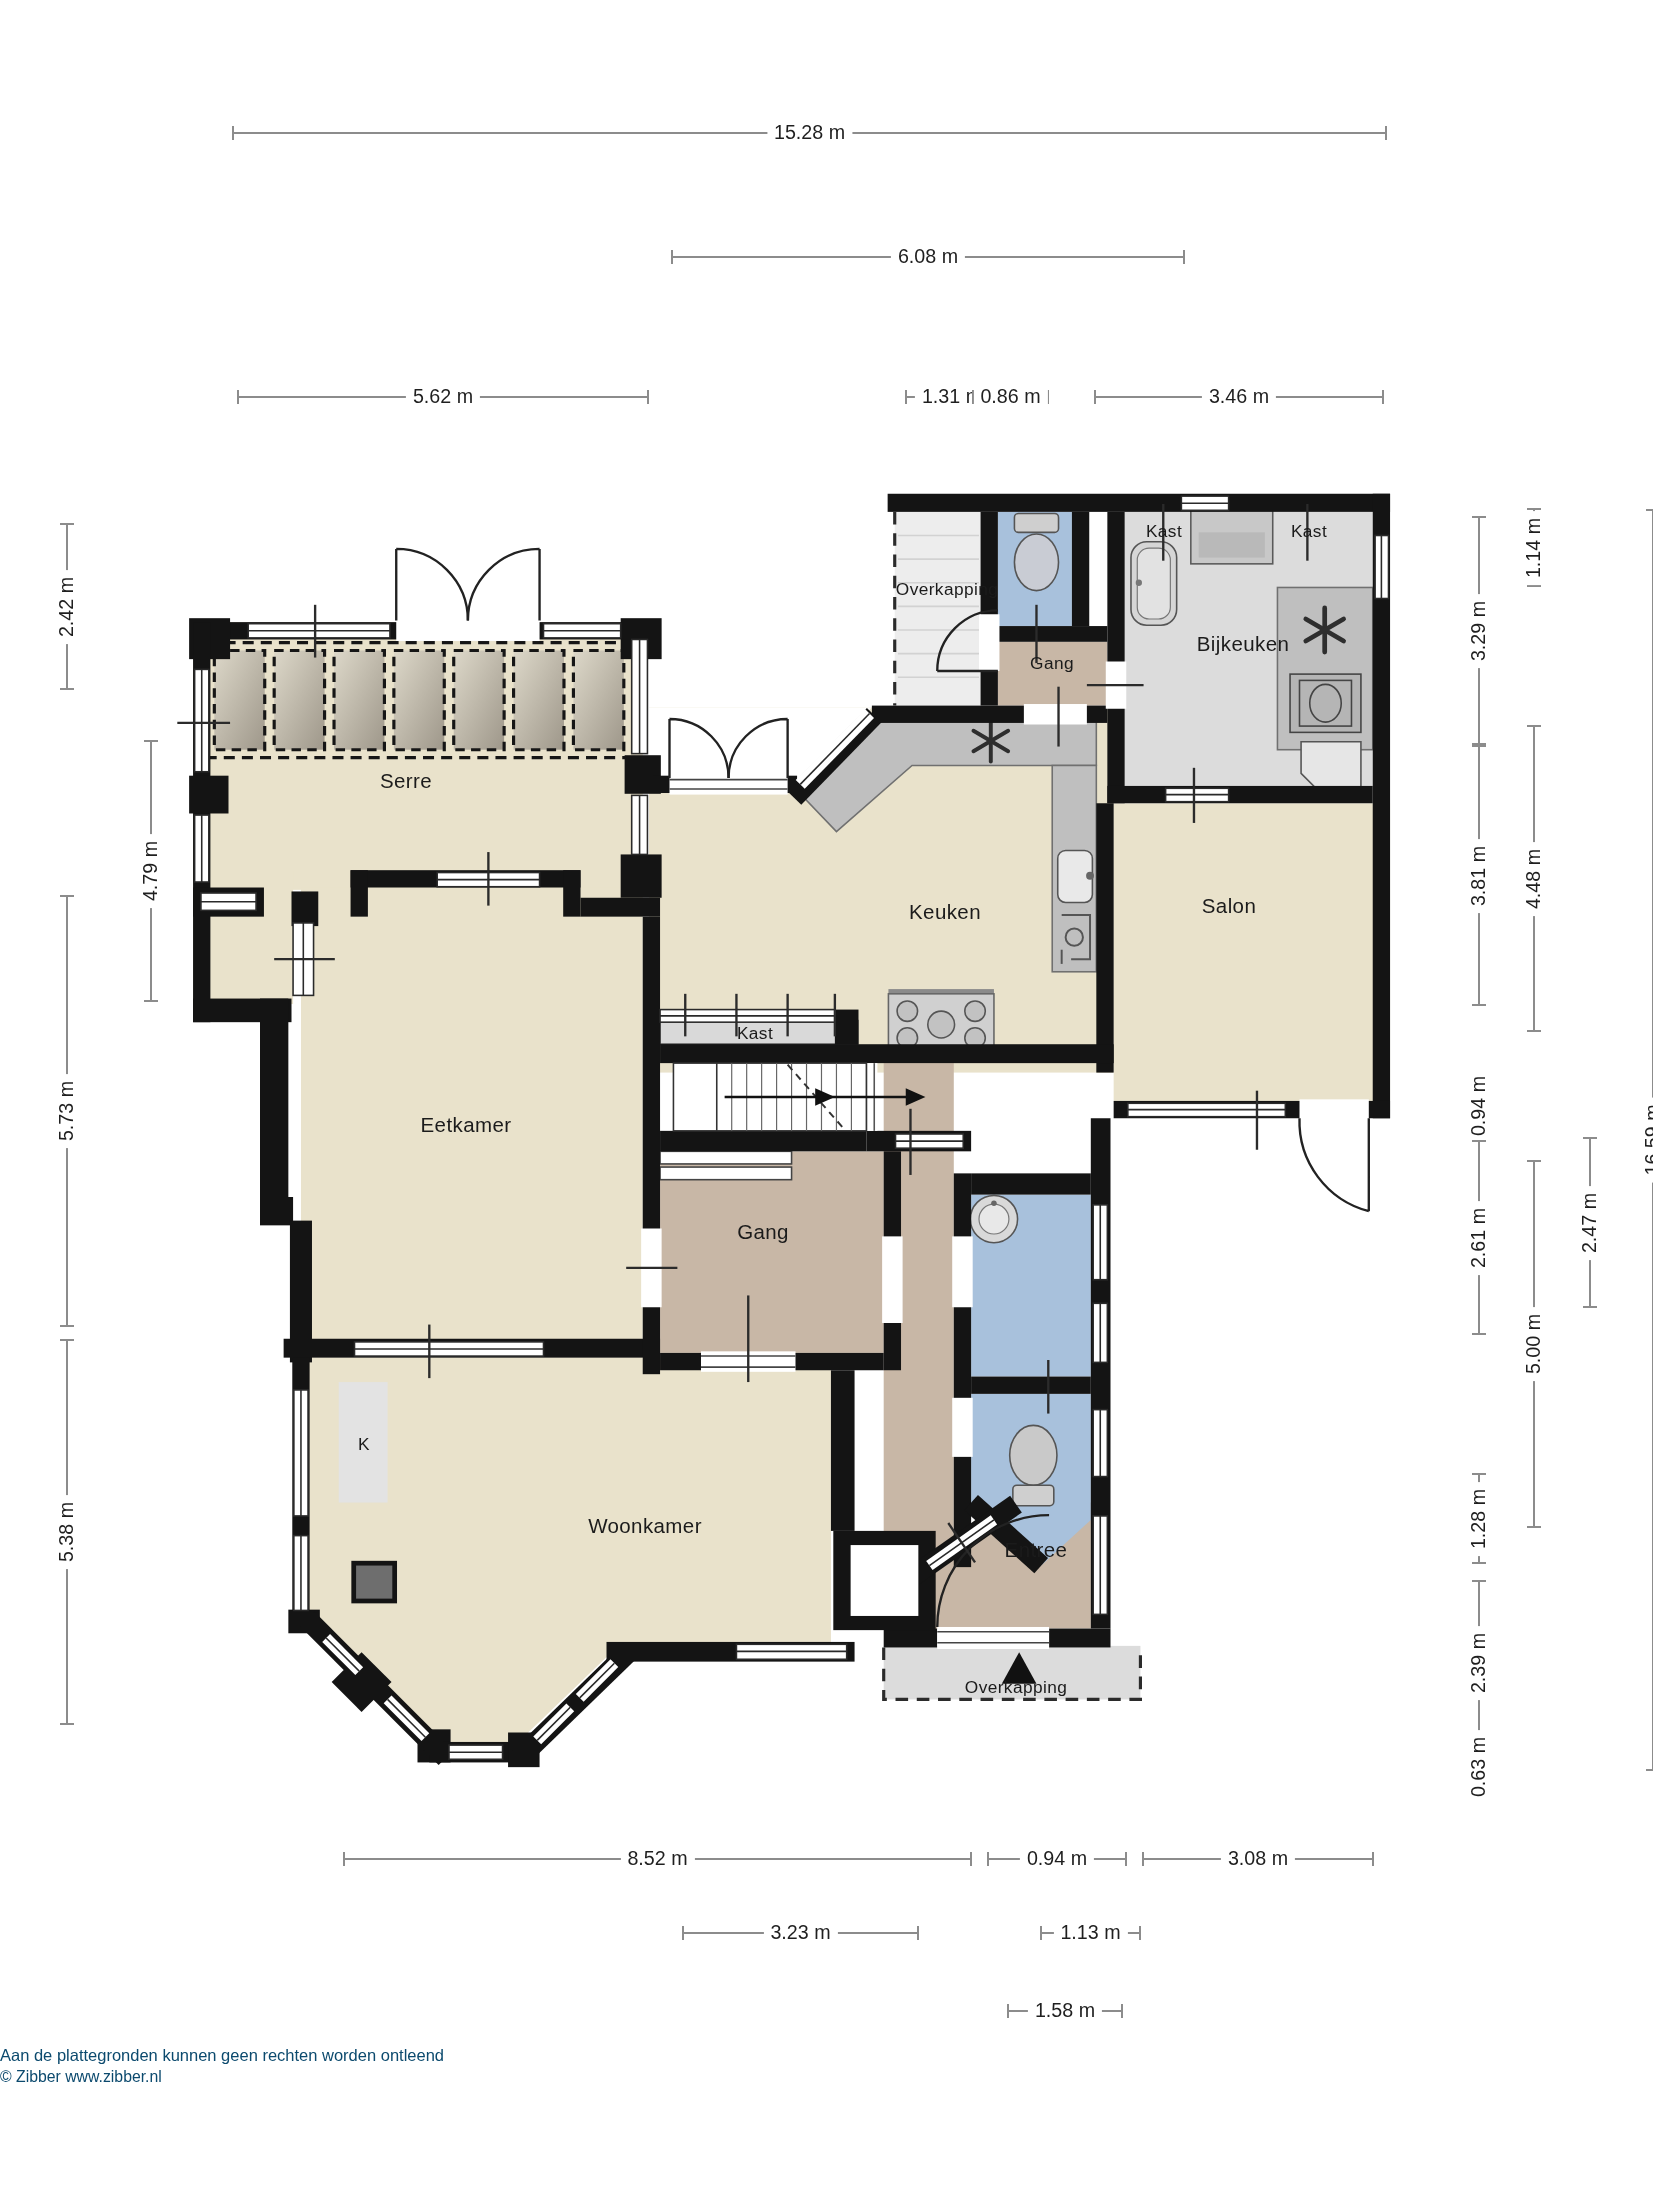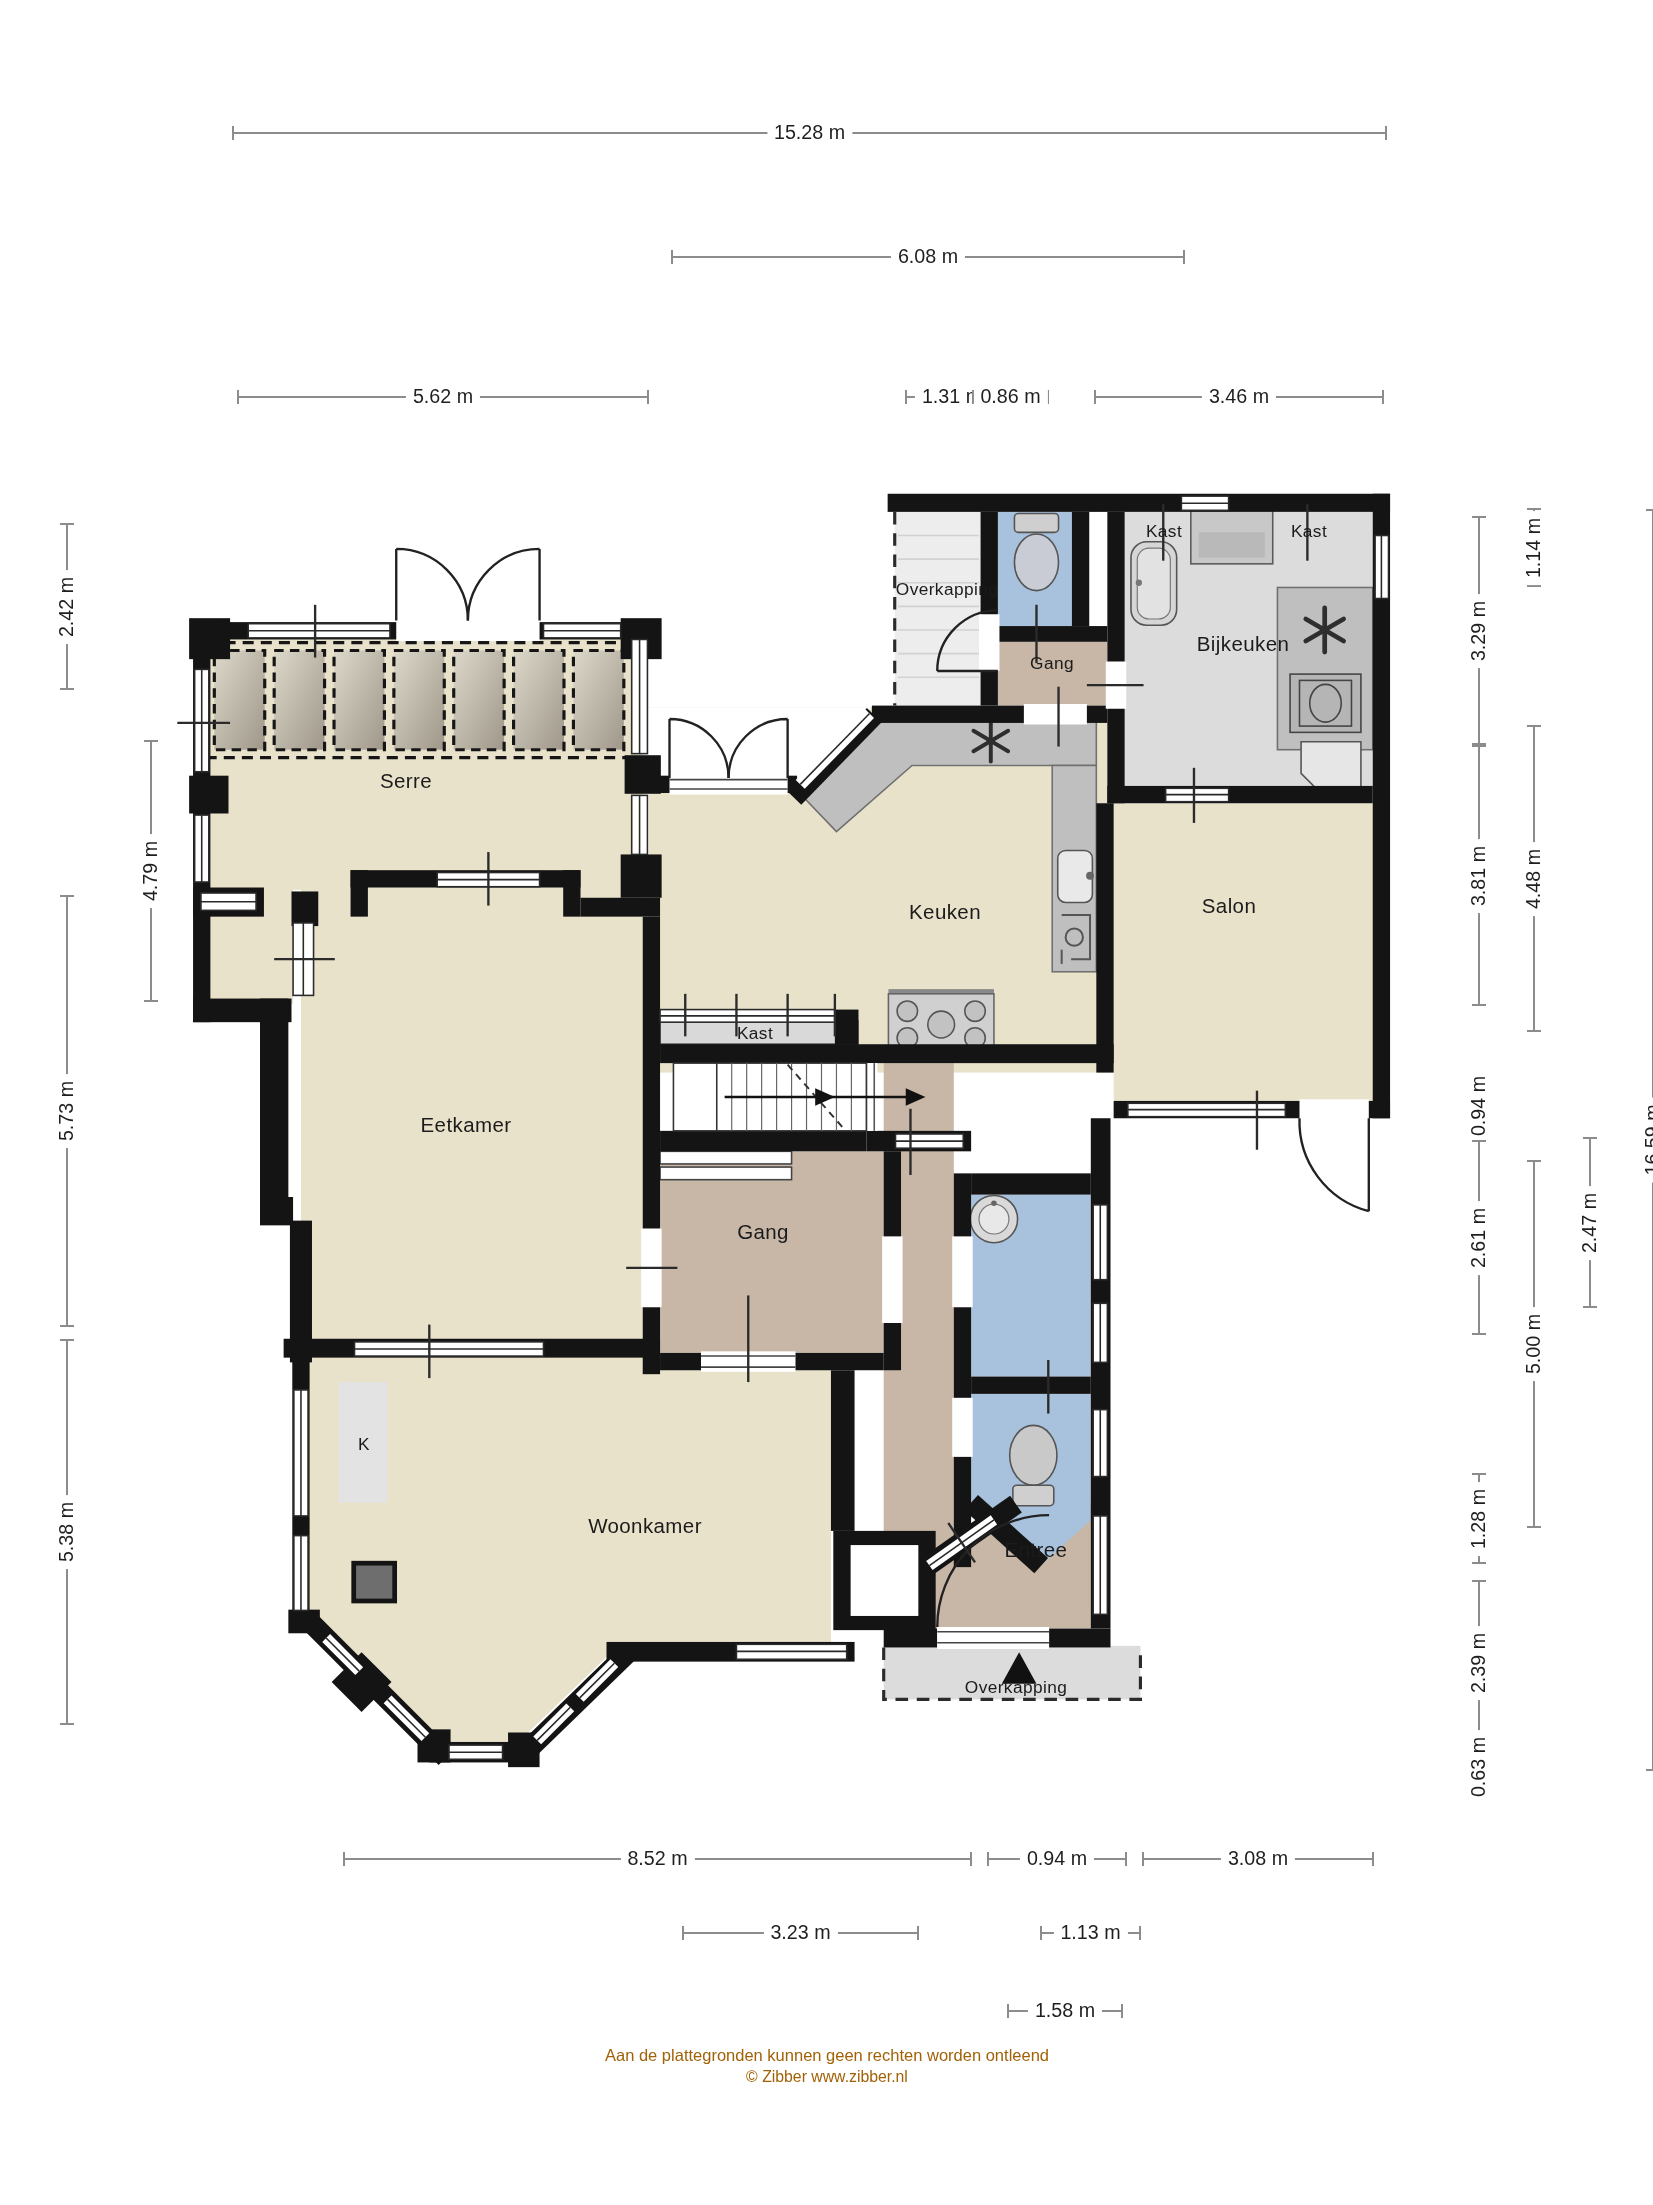--- a/index.html
+++ b/index.html
@@ -20,21 +20,21 @@
   .dim.h{height:14px;}
   .dim.h .ln{left:0;right:0;top:6.3px;height:1.6px;}
   .dim.h .tk{position:absolute;width:1.6px;height:14px;top:0;background:#8c8c8c;}
   .dim.h .tk.l{left:0}.dim.h .tk.r{right:0}
   .dim.v{width:14px;}
   .dim.v .ln{top:0;bottom:0;left:6.3px;width:1.6px;}
   .dim.v .tk{position:absolute;height:1.6px;width:14px;left:0;background:#8c8c8c;}
   .dim.v .tk.l{top:0}.dim.v .tk.r{bottom:0}
   .dim.v b{transform:translate(-50%,-50%) rotate(-90deg);}
   
-  .footer{position:absolute;left:0;right:0;text-align:center;color:#a16207;}
+  .footer{position:absolute;left:0;right:0;text-align:left;color:#0c4a6e;}
   #footer1{top:2046px;font-size:16.5px;}
   #footer2{top:2068px;font-size:15.8px;}
 </style>
 </head>
 <body>
 
 <div id="canvas">
 
 <svg width="1654" height="2205" viewBox="0 0 2100 2800">
   <defs>

